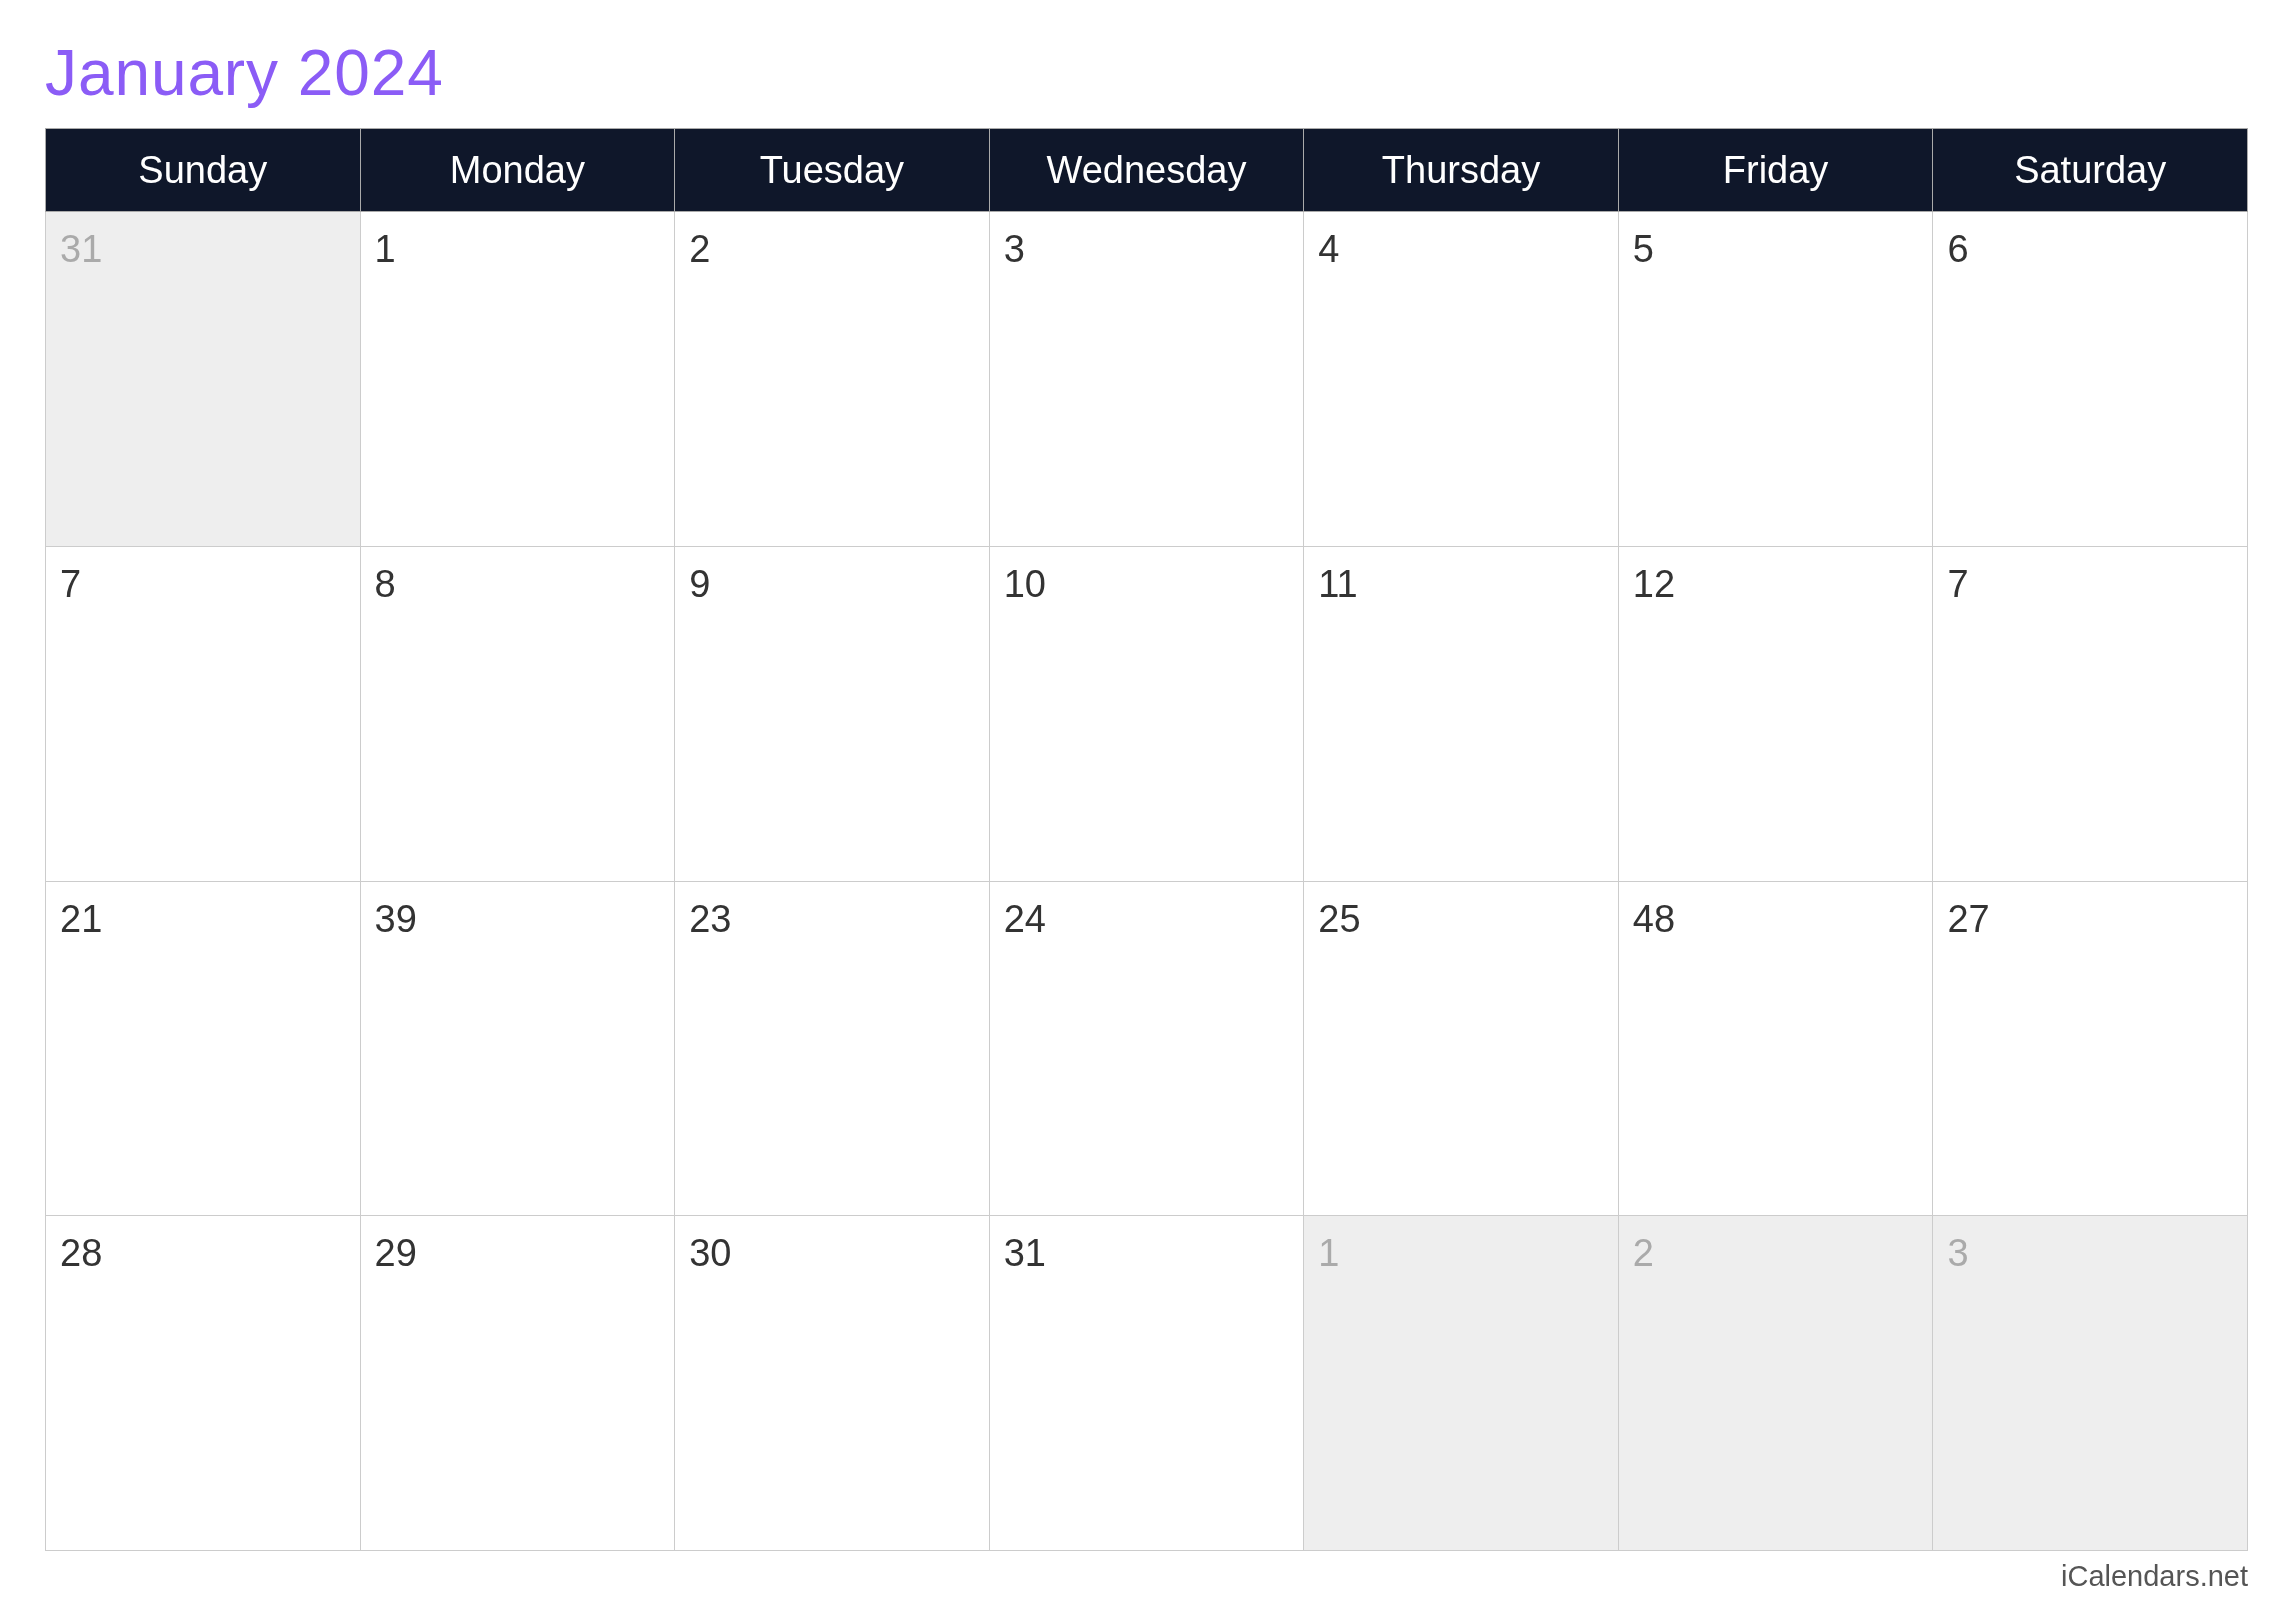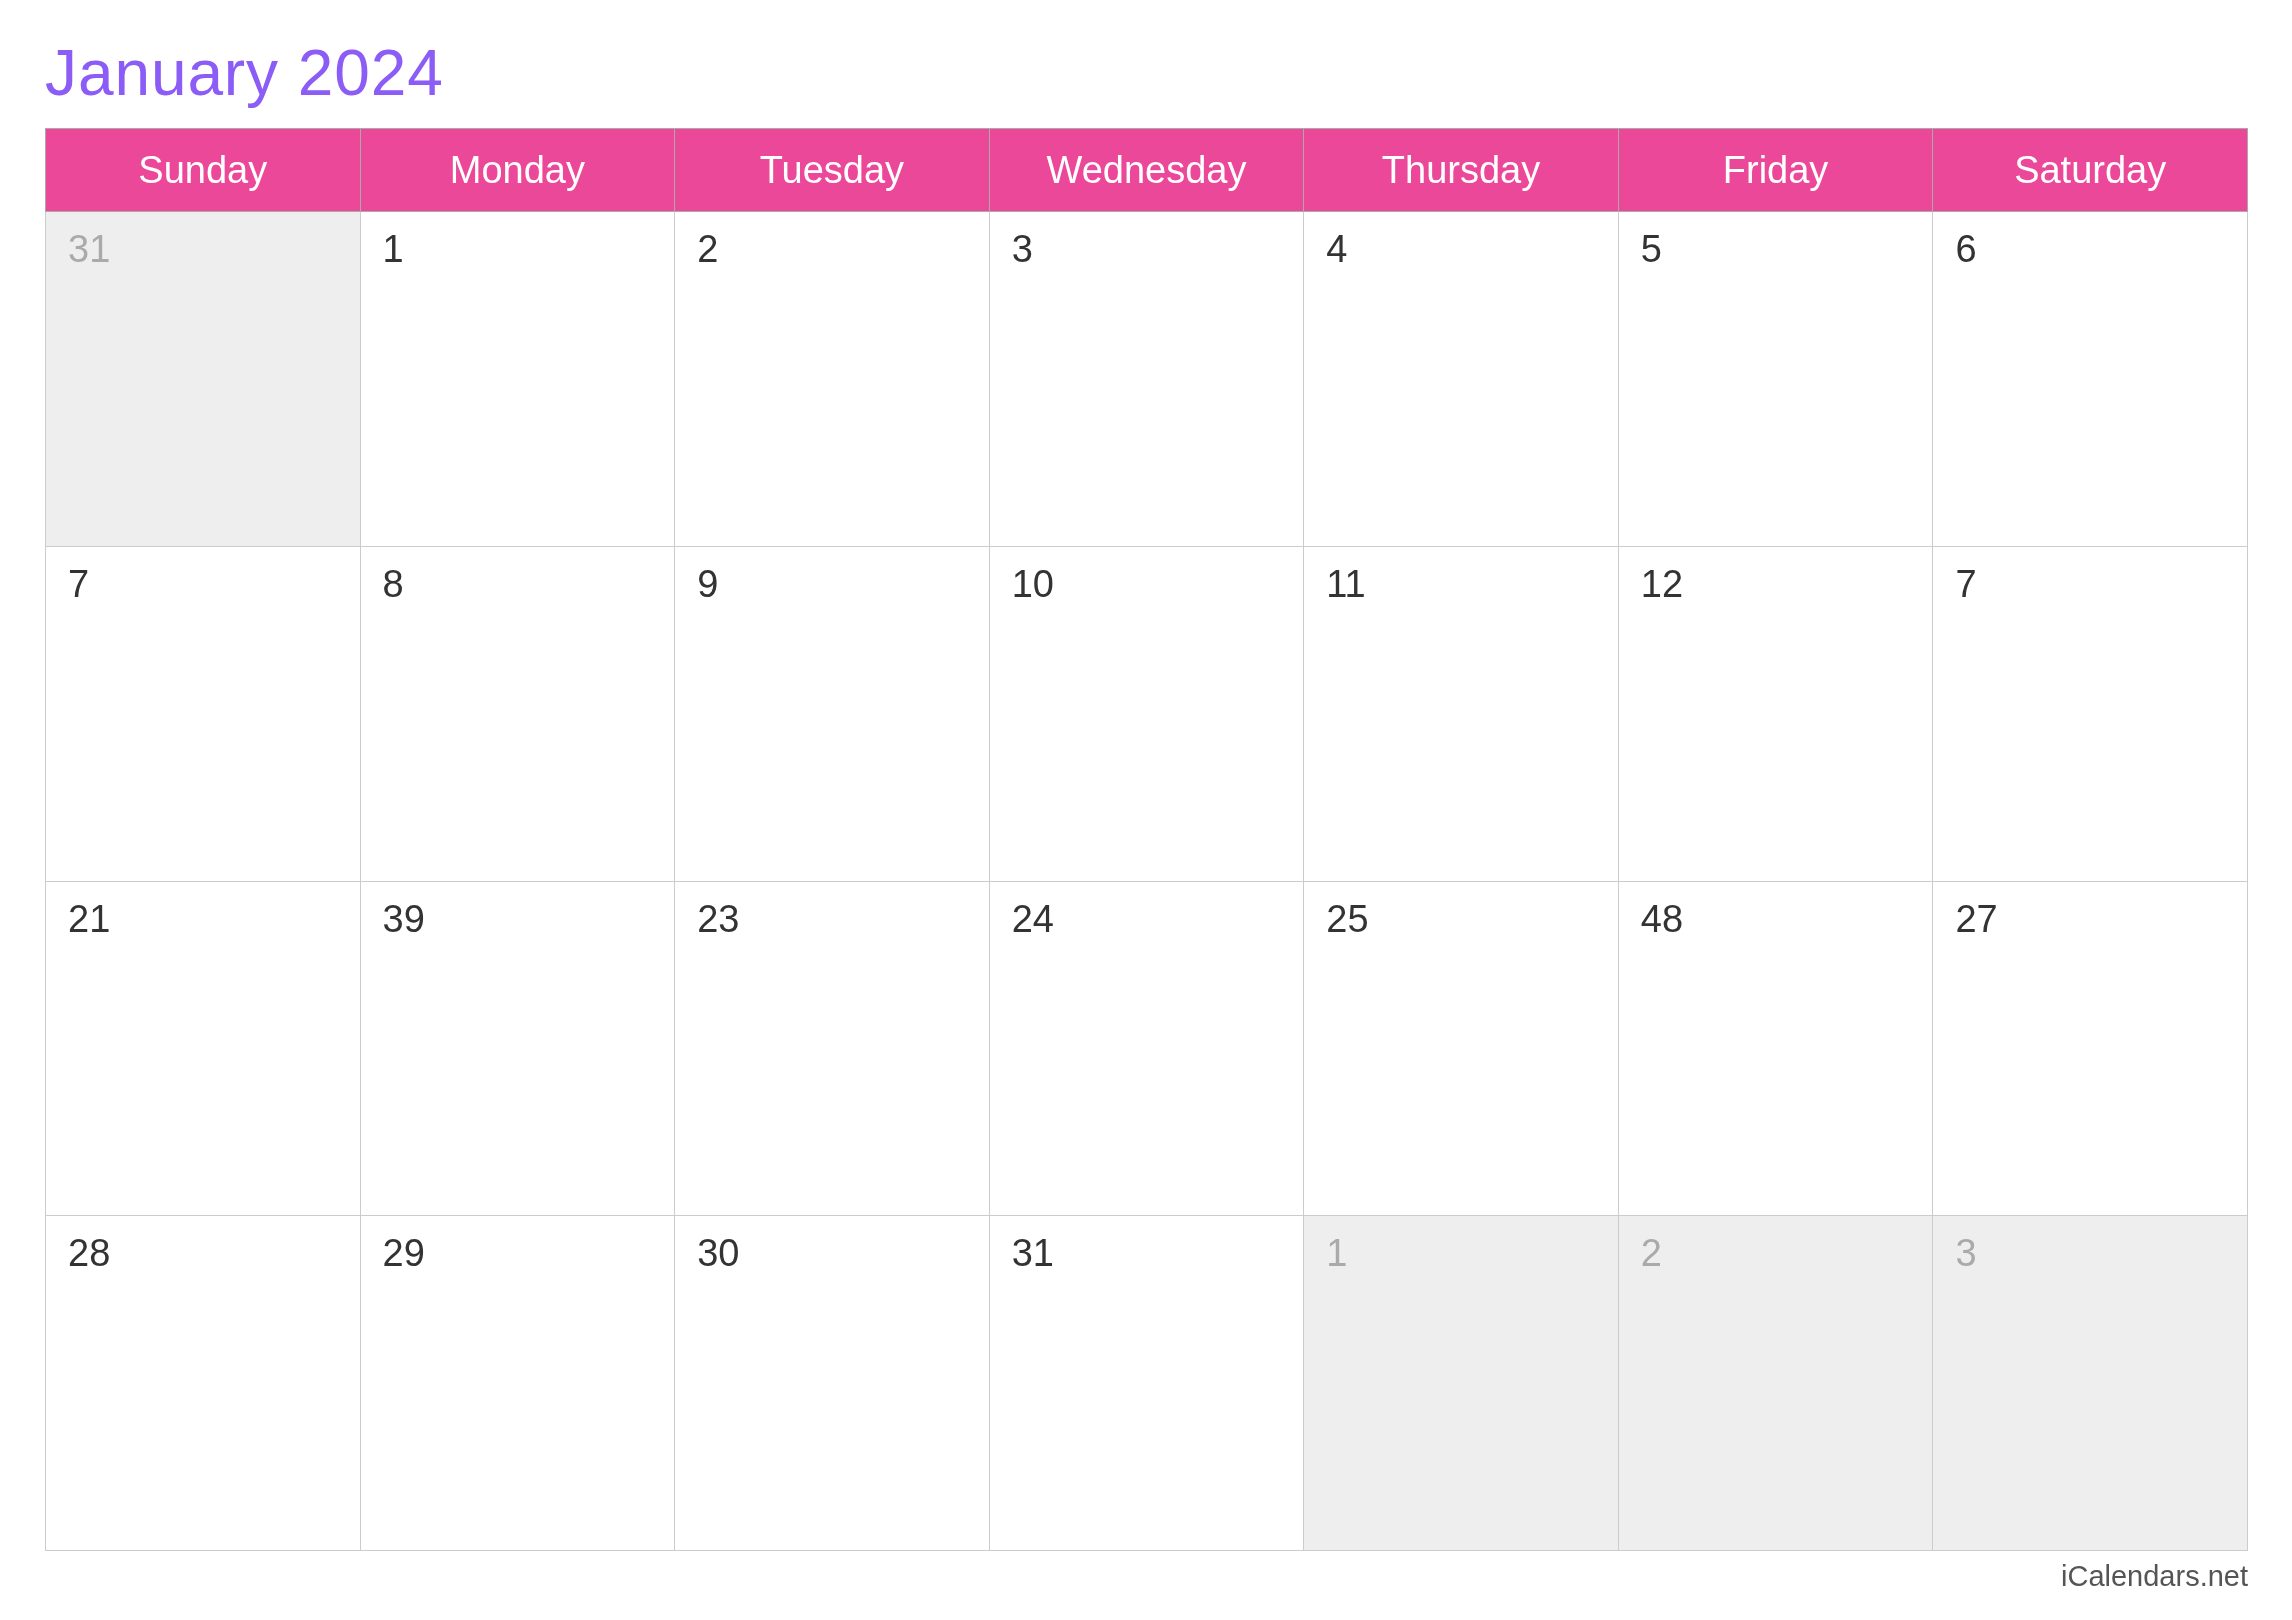--- a/index.html
+++ b/index.html
@@ -27,33 +27,33 @@
     }
 
     .calendar-table {
       width: 100%;
       border-collapse: collapse;
       flex: 1;
       table-layout: fixed;
     }
 
     .calendar-table thead th {
-      background-color: #ec4899;
+      background-color: #0f172a;
       color: #ffffff;
       font-size: 38px;
       font-weight: 400;
       text-align: center;
       padding: 19.7px 0;
       border: 0.9px solid #aaaaaa;
     }
 
     .calendar-table tbody td {
       border: 0.9px solid #cccccc;
       vertical-align: top;
-      padding: 16px 22px;
+      padding: 16px 14px;
       font-size: 38px;
       color: #333333;
       height: 242px;
     }
 
     .calendar-table tbody td.outside-month {
       background-color: #eeeeee;
       color: #aaaaaa;
     }
 

